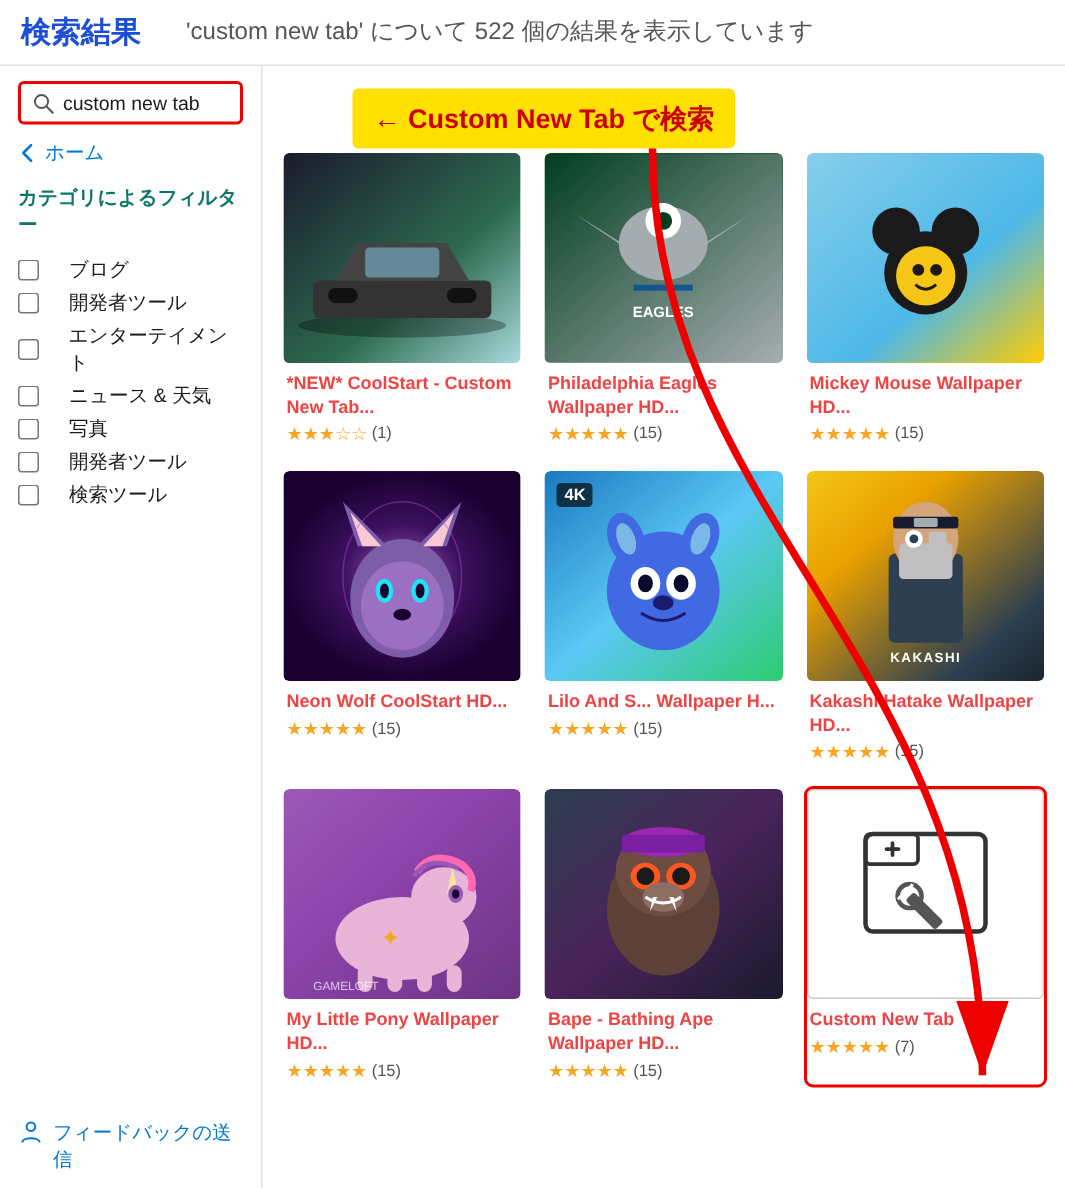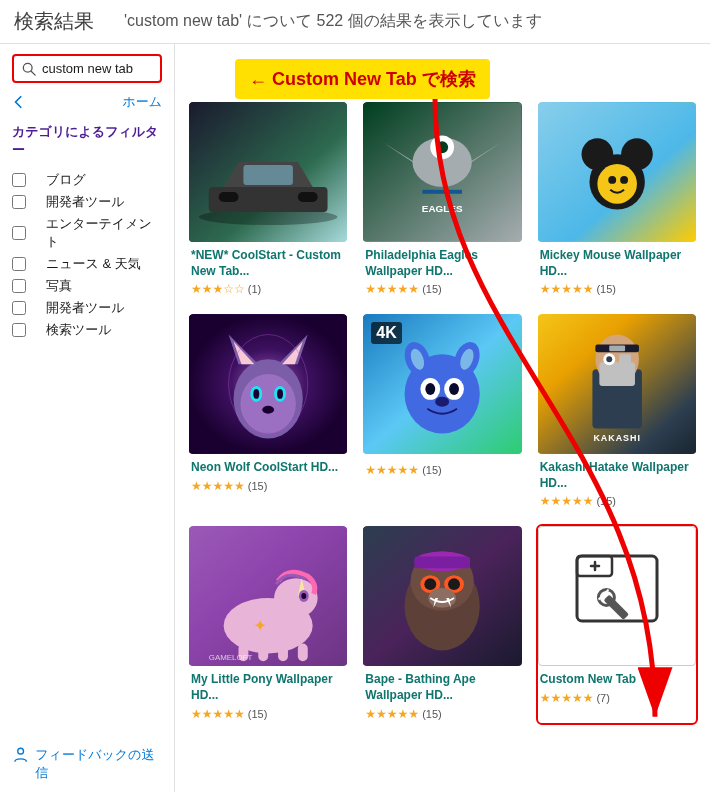--- a/index.html
+++ b/index.html
@@ -16,22 +16,22 @@
     
     .header {
       display: flex;
       align-items: center;
       padding: 8px 14px;
       border-bottom: 1px solid #e0e0e0;
       background: #fff;
     }
     .header-title {
       font-size: 20px;
-      font-weight: 400;
-      color: #404040;
+      font-weight: 700;
+      color: #1d4ed8;
     }
     .header-subtitle {
       margin-left: 30px;
       font-size: 16px;
       color: #555;
     }
 
     
     .layout {
       display: flex;
@@ -72,27 +72,26 @@
 
     .back-link {
       display: flex;
       align-items: center;
       gap: 4px;
       color: #0078d7;
       font-size: 13px;
       cursor: pointer;
       margin-top: 4px;
       text-decoration: none;
-      justify-content: space-between;
     }
 
     .filter-section-title {
       font-size: 13px;
       font-weight: 600;
-      color: #4c1d95;
+      color: #0f766e;
       margin-top: 6px;
       margin-bottom: 4px;
     }
 
     .filter-item {
       display: flex;
       align-items: center;
       gap: 20px;
       font-size: 13px;
       color: #1a1a1a;
@@ -209,33 +208,33 @@
       align-items: center;
       justify-content: center;
     }
 
     .thumb-badge {
       position: absolute;
       top: 8px;
       left: 8px;
       background: rgba(0,0,0,0.65);
       color: #fff;
-      font-size: 16px;
+      font-size: 11px;
       font-weight: 700;
       padding: 2px 5px;
       border-radius: 3px;
     }
 
     .app-info {
       padding: 6px 2px 2px 2px;
     }
     .app-name {
       font-size: 12px;
       font-weight: 600;
-      color: #0f766e;
+      color: #ef4444;
       line-height: 1.3;
     }
     .app-rating {
       display: flex;
       align-items: center;
       gap: 3px;
       margin-top: 3px;
     }
     .stars {
       color: #f5a623;
@@ -496,20 +495,21 @@
             <ellipse cx="68" cy="75" rx="5" ry="6" fill="#0a0a2e"></ellipse>
             <ellipse cx="92" cy="75" rx="5" ry="6" fill="#0a0a2e"></ellipse>
 
             <ellipse cx="80" cy="88" rx="7" ry="5" fill="#1a1a6e"></ellipse>
 
             <path d="M65,95 Q80,105 95,95" stroke="#1a1a6e" stroke-width="2" fill="none"></path>
           </svg>
           <div class="thumb-badge">4K</div>
         </div>
         <div class="app-info">
+          <div class="app-name">Lilo And S... Wallpaper H...</div>
           <div class="app-rating">
             <span class="stars">★★★★★</span>
             <span class="rating-count">(15)</span>
           </div>
         </div>
       </div>
 
       <div class="app-card">
         <div class="app-thumbnail thumb-kakashi">
           <svg width="100%" height="100%" viewBox="0 0 160 140">

